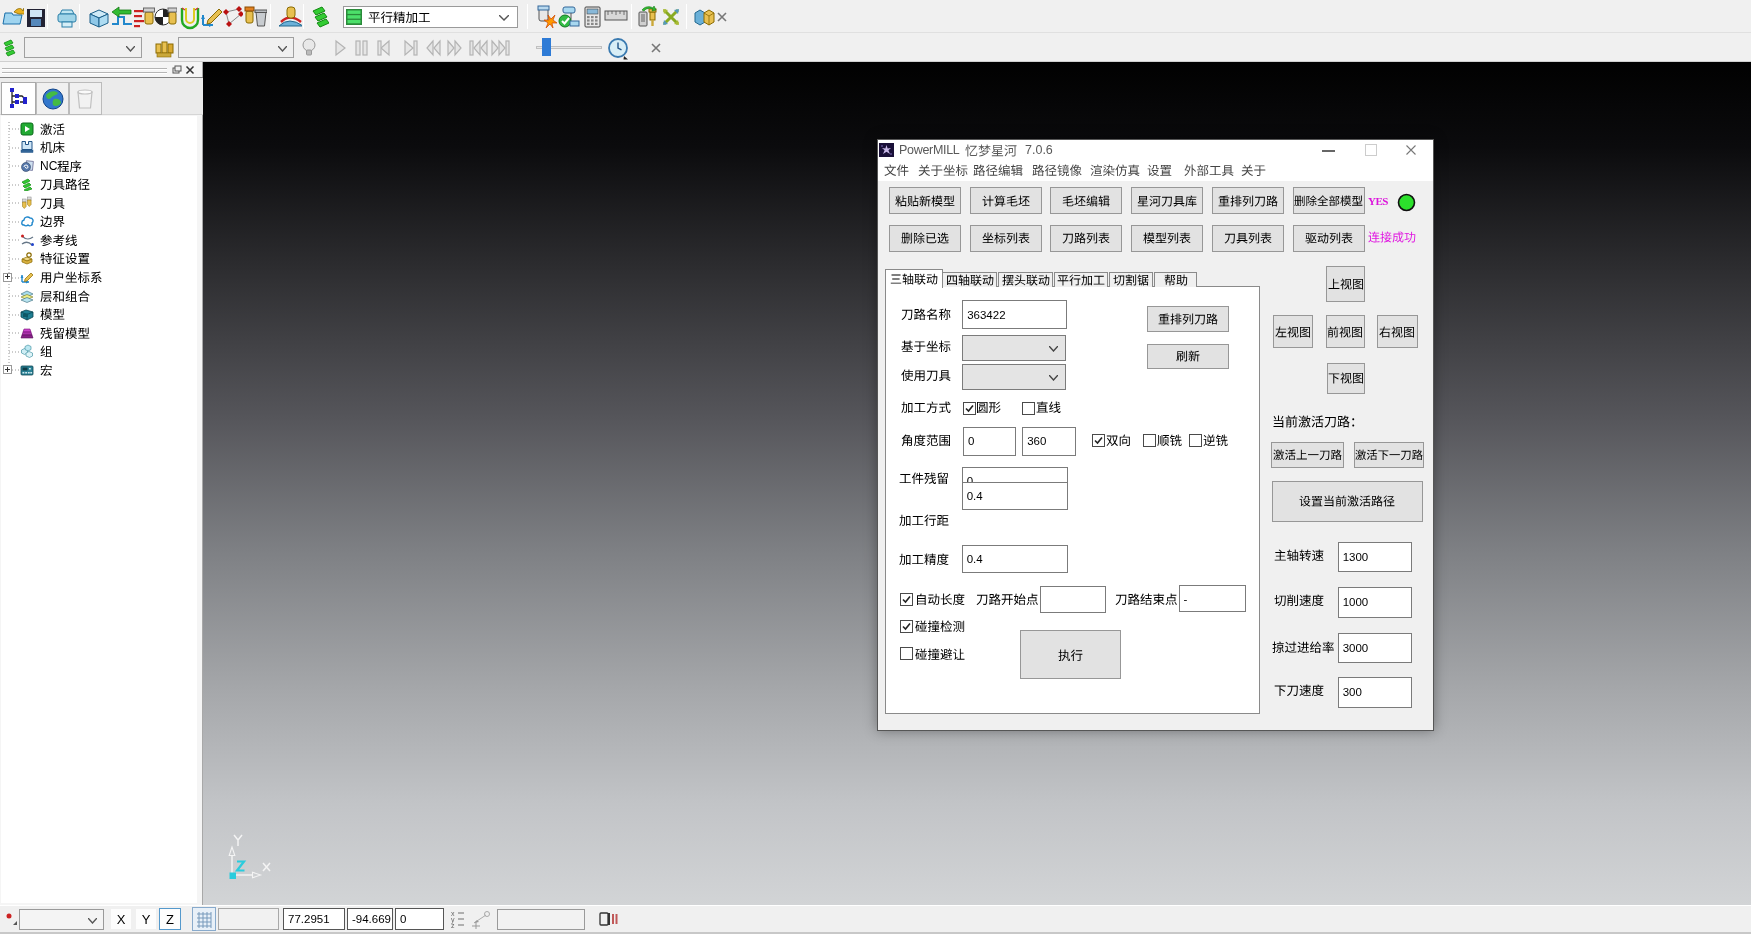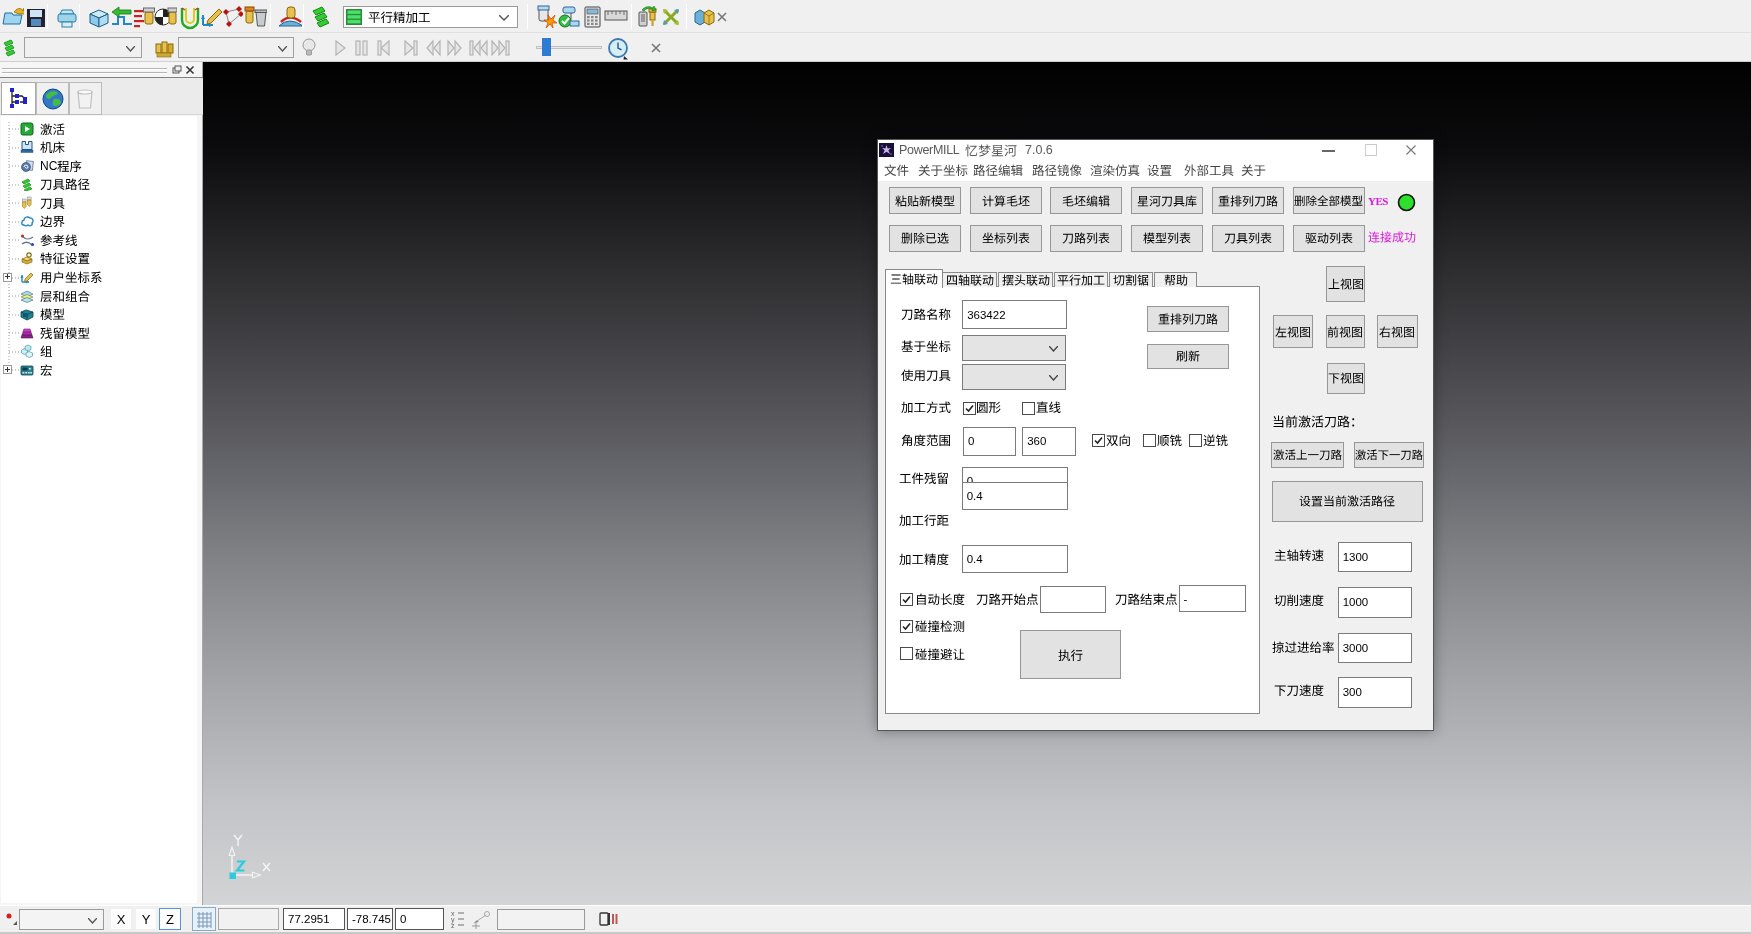--- a/index.html
+++ b/index.html
@@ -1198,21 +1198,21 @@
 <div class="p" style="left:192px;top:907px;width:24px;height:24px;background:#e8f0f8;border:1px solid #88aacc"></div>
 <div class="ib" style="left:194px;top:909px;width:20px;height:20px">
     <svg width="20" height="20" viewBox="0 0 20 20">
       <g stroke="#7799bb" stroke-width="1">
         <path d="M3 5 h14 M3 9 h14 M3 13 h14 M3 17 h14 M5 3 v16 M9 3 v16 M13 3 v16 M17 3 v16"></path>
       </g>
     </svg>
   </div>
 <div class="tbx" style="left:218px;top:908px;width:61px;height:22px;background:#f1f1f1;border-color:#a8a8a8"></div>
 <div class="tbx" style="left:283px;top:908px;width:62px;height:22px;border-color:#555">77.2951</div>
-<div class="tbx" style="left:347px;top:908px;width:46px;height:22px;border-color:#555">-78.745</div>
+<div class="tbx" style="left:347px;top:908px;width:46px;height:22px;border-color:#555">-94.669</div>
 <div class="tbx" style="left:395px;top:908px;width:49px;height:22px;border-color:#555">0</div>
 <div class="ib" style="left:451px;top:909px;width:18px;height:20px">
     <svg width="18" height="20" viewBox="0 0 18 20">
       <text x="0" y="7" font-size="7" fill="#666" font-family="Liberation Sans">x</text>
       <text x="0" y="13" font-size="7" fill="#666" font-family="Liberation Sans">y</text>
       <text x="0" y="19" font-size="7" fill="#666" font-family="Liberation Sans">z</text>
       <path d="M7 4 h6 M7 10 h6 M7 16 h6" stroke="#999" stroke-width="1.4"></path>
     </svg>
   </div>
 <div class="ib" style="left:470px;top:909px;width:22px;height:20px">

